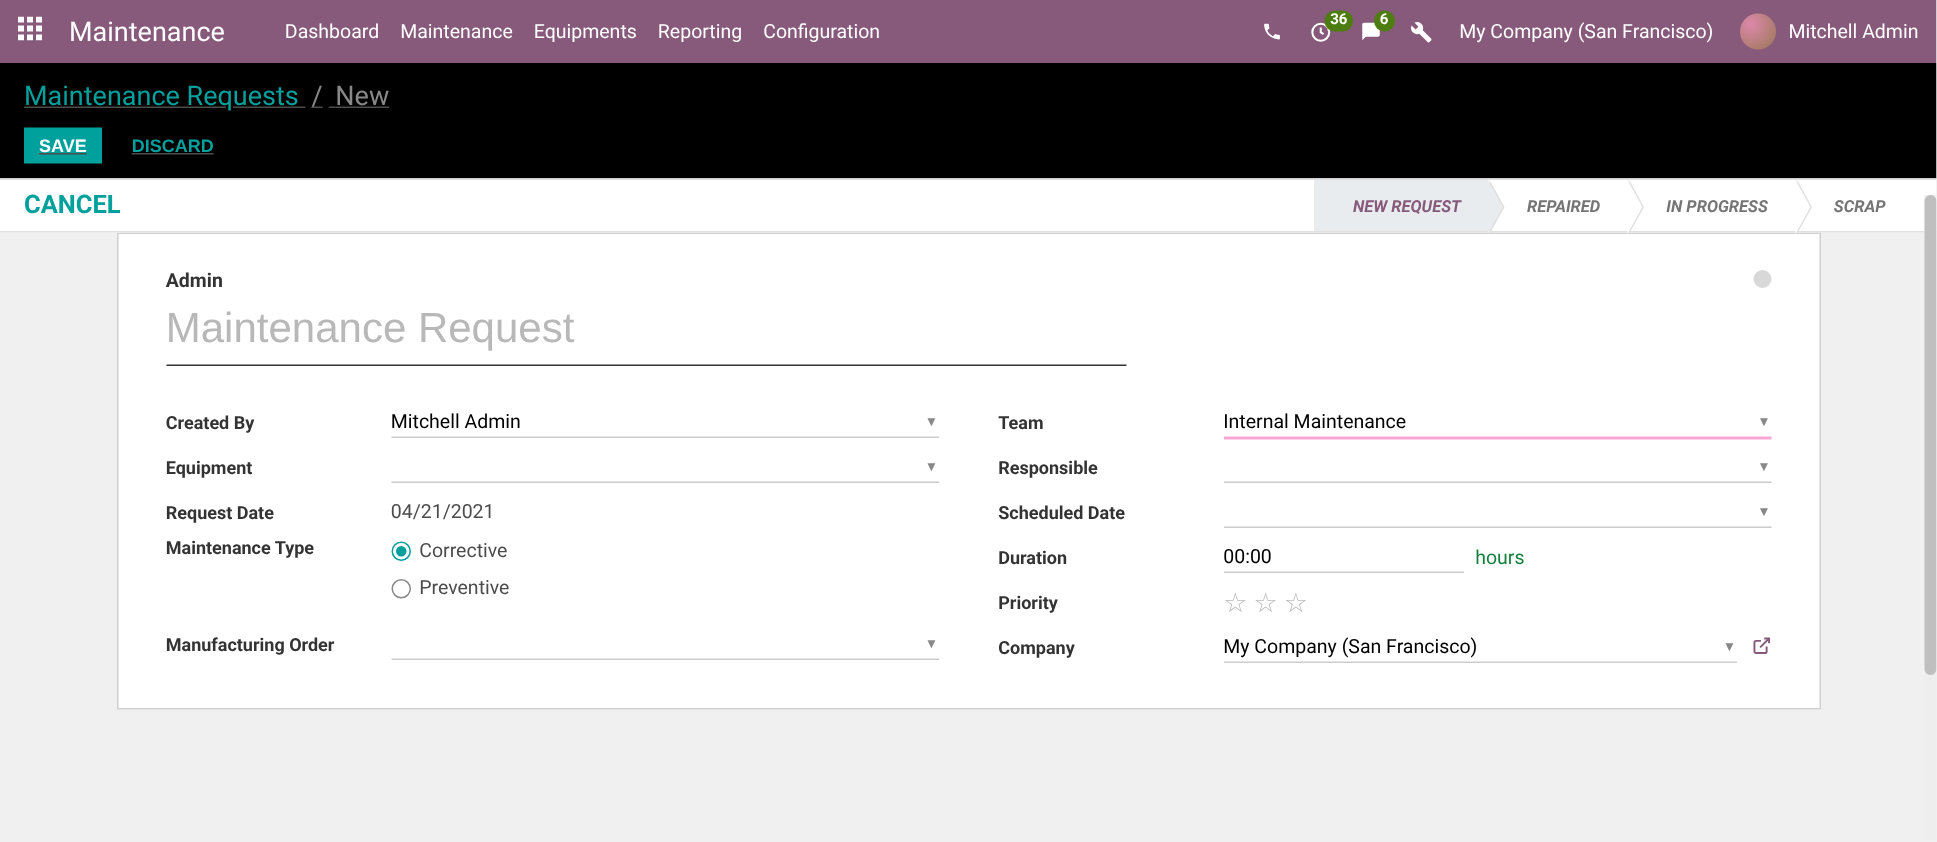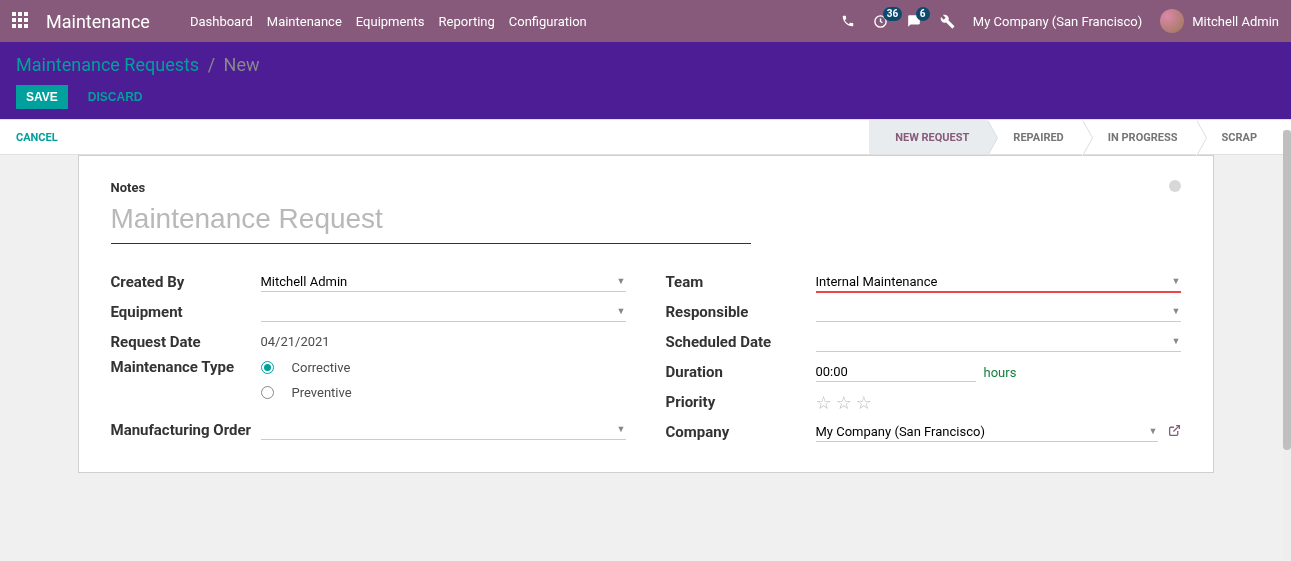--- a/index.html
+++ b/index.html
@@ -6,69 +6,69 @@
 body { font-family: -apple-system, BlinkMacSystemFont, "Segoe UI", Roboto, Arial, sans-serif; font-size: 13px; color: #4c4c4c; background: #f0f0f0; width: 1291px; height: 561px; overflow: hidden; position: relative; }
 
 
 .navbar { background: #875a7b; height: 42px; display: flex; align-items: center; padding: 0 12px; color: #fff; }
 .navbar .apps-icon { margin-right: 18px; cursor: pointer; }
 .navbar .brand { font-size: 18px; font-weight: 400; margin-right: 40px; cursor: pointer; }
 .navbar .menu { display: flex; gap: 14px; flex: 1; }
 .navbar .menu a { color: #fff; font-size: 13px; cursor: pointer; }
 .navbar .right { display: flex; align-items: center; gap: 18px; }
 .navbar .right .icon-wrap { position: relative; cursor: pointer; font-size: 14px; display:flex; align-items:center;}
-.navbar .badge { position: absolute; top: -7px; left: 10px; background: #0c4a6e; color: #fff; font-size: 10px; font-weight: 700; padding: 0 4px; border-radius: 8px; line-height: 14px; }
+.navbar .badge { position: absolute; top: -7px; left: 10px; background: #4d7c0f; color: #fff; font-size: 10px; font-weight: 700; padding: 0 4px; border-radius: 8px; line-height: 14px; }
 .navbar .company { font-size: 13px; cursor: pointer; }
 .navbar .user { display: flex; align-items: center; gap: 8px; cursor: pointer; }
 .navbar .avatar { width: 24px; height: 24px; border-radius: 50%; background: radial-gradient(circle at 30% 30%, #d8a, #975);}
 
 
-.control-panel { background: #4c1d95; padding: 12px 16px 10px; }
+.control-panel { background: #000000; padding: 12px 16px 10px; text-decoration: underline; }
 .breadcrumb { font-size: 18px; margin-bottom: 10px; }
 .breadcrumb .link { color: #00a09d; cursor: pointer; }
 .breadcrumb .sep { color: #888; margin: 0 4px; }
 .breadcrumb .current { color: #888; }
 .btn-row { display: flex; gap: 10px; }
 .btn { padding: 5px 10px; font-size: 12px; font-weight: 700; cursor: pointer; border: none; }
 .btn-primary { background: #00a09d; color: #fff; }
 .btn-link { background: transparent; color: #00a09d; }
 
 
 .status-bar { background: #fff; border-top: 1px solid #e0e0e0; border-bottom: 1px solid #e0e0e0; height: 36px; display: flex; align-items: center; padding: 0 16px; }
-.status-bar .cancel { color: #00a09d; font-size: 11px; font-weight: 700; cursor: pointer; }
+.status-bar .cancel { color: #00a09d; font-size: 17px; font-weight: 700; cursor: pointer; }
 .status-bar .spacer { flex: 1; }
 .status-bar .stages { display: flex; height: 100%; align-items: stretch; }
-.stage { position: relative; display: flex; align-items: center; padding: 0 18px 0 26px; font-size: 11px; font-weight: 700; color: #757575; cursor: pointer; background: #fff; }
+.stage { position: relative; display: flex; align-items: center; padding: 0 18px 0 26px; font-size: 11px; font-weight: 700; color: #757575; cursor: pointer; background: #fff; font-style: italic; }
 .stage::after { content: ""; position: absolute; right: -10px; top: 0; border-top: 18px solid transparent; border-bottom: 18px solid transparent; border-left: 10px solid #fff; z-index: 2; }
 .stage::before { content: ""; position: absolute; right: -11px; top: 0; border-top: 18px solid transparent; border-bottom: 18px solid transparent; border-left: 10px solid #ddd; z-index: 1; }
 .stage.active { background: #e9ecef; color: #875a7b; }
 .stage.active::after { border-left-color: #e9ecef; }
 .stage:last-child::after, .stage:last-child::before { display: none; }
 
 
 .sheet-wrap { padding: 0 0; overflow-y: auto; height: calc(561px - 43px - 88px - 36px); }
 .sheet { background: #fff; border: 1px solid #d0d0d0; width: 1136px; margin: 0 auto; padding: 24px 32px; position: relative; }
 .title-label { font-size: 13px; font-weight: 700; color: #333; margin-bottom: 4px; display: block; }
 .title-input { width: 640px; font-size: 28px; color: #aaa; border: none; border-bottom: 1px solid #333; padding: 4px 0 8px; outline: none; background: transparent; }
 .title-input::placeholder { color: #b8b8b8; }
 .kanban-dot { position: absolute; right: 32px; top: 24px; width: 12px; height: 12px; border-radius: 50%; background: #d8d8d8; cursor: pointer;}
 
 .form-grid { display: flex; gap: 40px; margin-top: 24px; }
 .col { flex: 1; }
 .field { display: flex; align-items: center; min-height: 28px; margin-bottom: 2px; }
-.field .lbl { width: 150px; font-size: 15px; font-weight: 700; color: #333; }
+.field .lbl { width: 150px; font-size: 12px; font-weight: 700; color: #333; }
 .field .val { flex: 1; font-size: 13px; border-bottom: 1px solid #ccc; padding: 2px 0; position: relative; min-height: 20px; }
 .field .val.plain { border-bottom: none; }
 .field .caret { position: absolute; right: 0; top: 4px; font-size: 9px; color: #888; cursor: pointer; }
 .field .unit { margin-left: 8px; color: #15803d; font-size: 13px; }
 .field .ext-icon { margin-left: 10px; color: #875a7b; cursor: pointer; font-size: 13px;}
 
 input.fld-input { border:none; outline:none; width:100%; font-size:13px; background:transparent; font-family:inherit; padding:0;}
 
-.radio-row { display: flex; align-items: center; gap: 18px; margin: 2px 0; }
+.radio-row { display: flex; align-items: center; gap: 6px; margin: 2px 0; }
 .radio { width: 13px; height: 13px; border: 1px solid #888; border-radius: 50%; display: inline-flex; align-items: center; justify-content: center; }
 .radio.checked { border-color: #00a09d; }
 .radio.checked::after { content:""; width:7px; height:7px; background:#00a09d; border-radius:50%; }
 
 .stars { display: flex; gap: 4px; color: #bbb; font-size: 18px; }
 .stars span { cursor: pointer; }
 
 .notes { margin-top: 22px; border-bottom: 1px solid #ccc; padding: 10px 0 34px; color: #b0b0b0; font-size: 13px; }
 
 
@@ -151,21 +151,21 @@
     <div class="stage active">NEW REQUEST</div>
     <div class="stage">REPAIRED</div>
     <div class="stage">IN PROGRESS</div>
     <div class="stage">SCRAP</div>
   </div>
 </div>
 
 <div class="sheet-wrap">
   <div class="sheet">
     <div class="kanban-dot"></div>
-    <label class="title-label">Notes</label>
+    <label class="title-label">Admin</label>
     <input class="title-input" placeholder="Maintenance Request" style="">
 
     <div class="form-grid">
 
       <div class="col">
         <div class="field">
           <span class="lbl">Created By</span>
           <span class="val">
             <input class="fld-input" value="Mitchell Admin" style="">
             <span class="caret">▼</span>
@@ -200,21 +200,21 @@
           <span class="val">
             <input class="fld-input" value="" style="">
             <span class="caret">▼</span>
           </span>
         </div>
       </div>
 
       <div class="col">
         <div class="field">
           <span class="lbl">Team</span>
-          <span class="val" style="border-bottom:2px solid #ef4444">
+          <span class="val" style="border-bottom:2px solid #f9a8d4">
             <input class="fld-input" value="Internal Maintenance" style="">
             <span class="caret">▼</span>
           </span>
         </div>
         <div class="field">
           <span class="lbl">Responsible</span>
           <span class="val">
             <input class="fld-input" value="" style="">
             <span class="caret">▼</span>
           </span>

